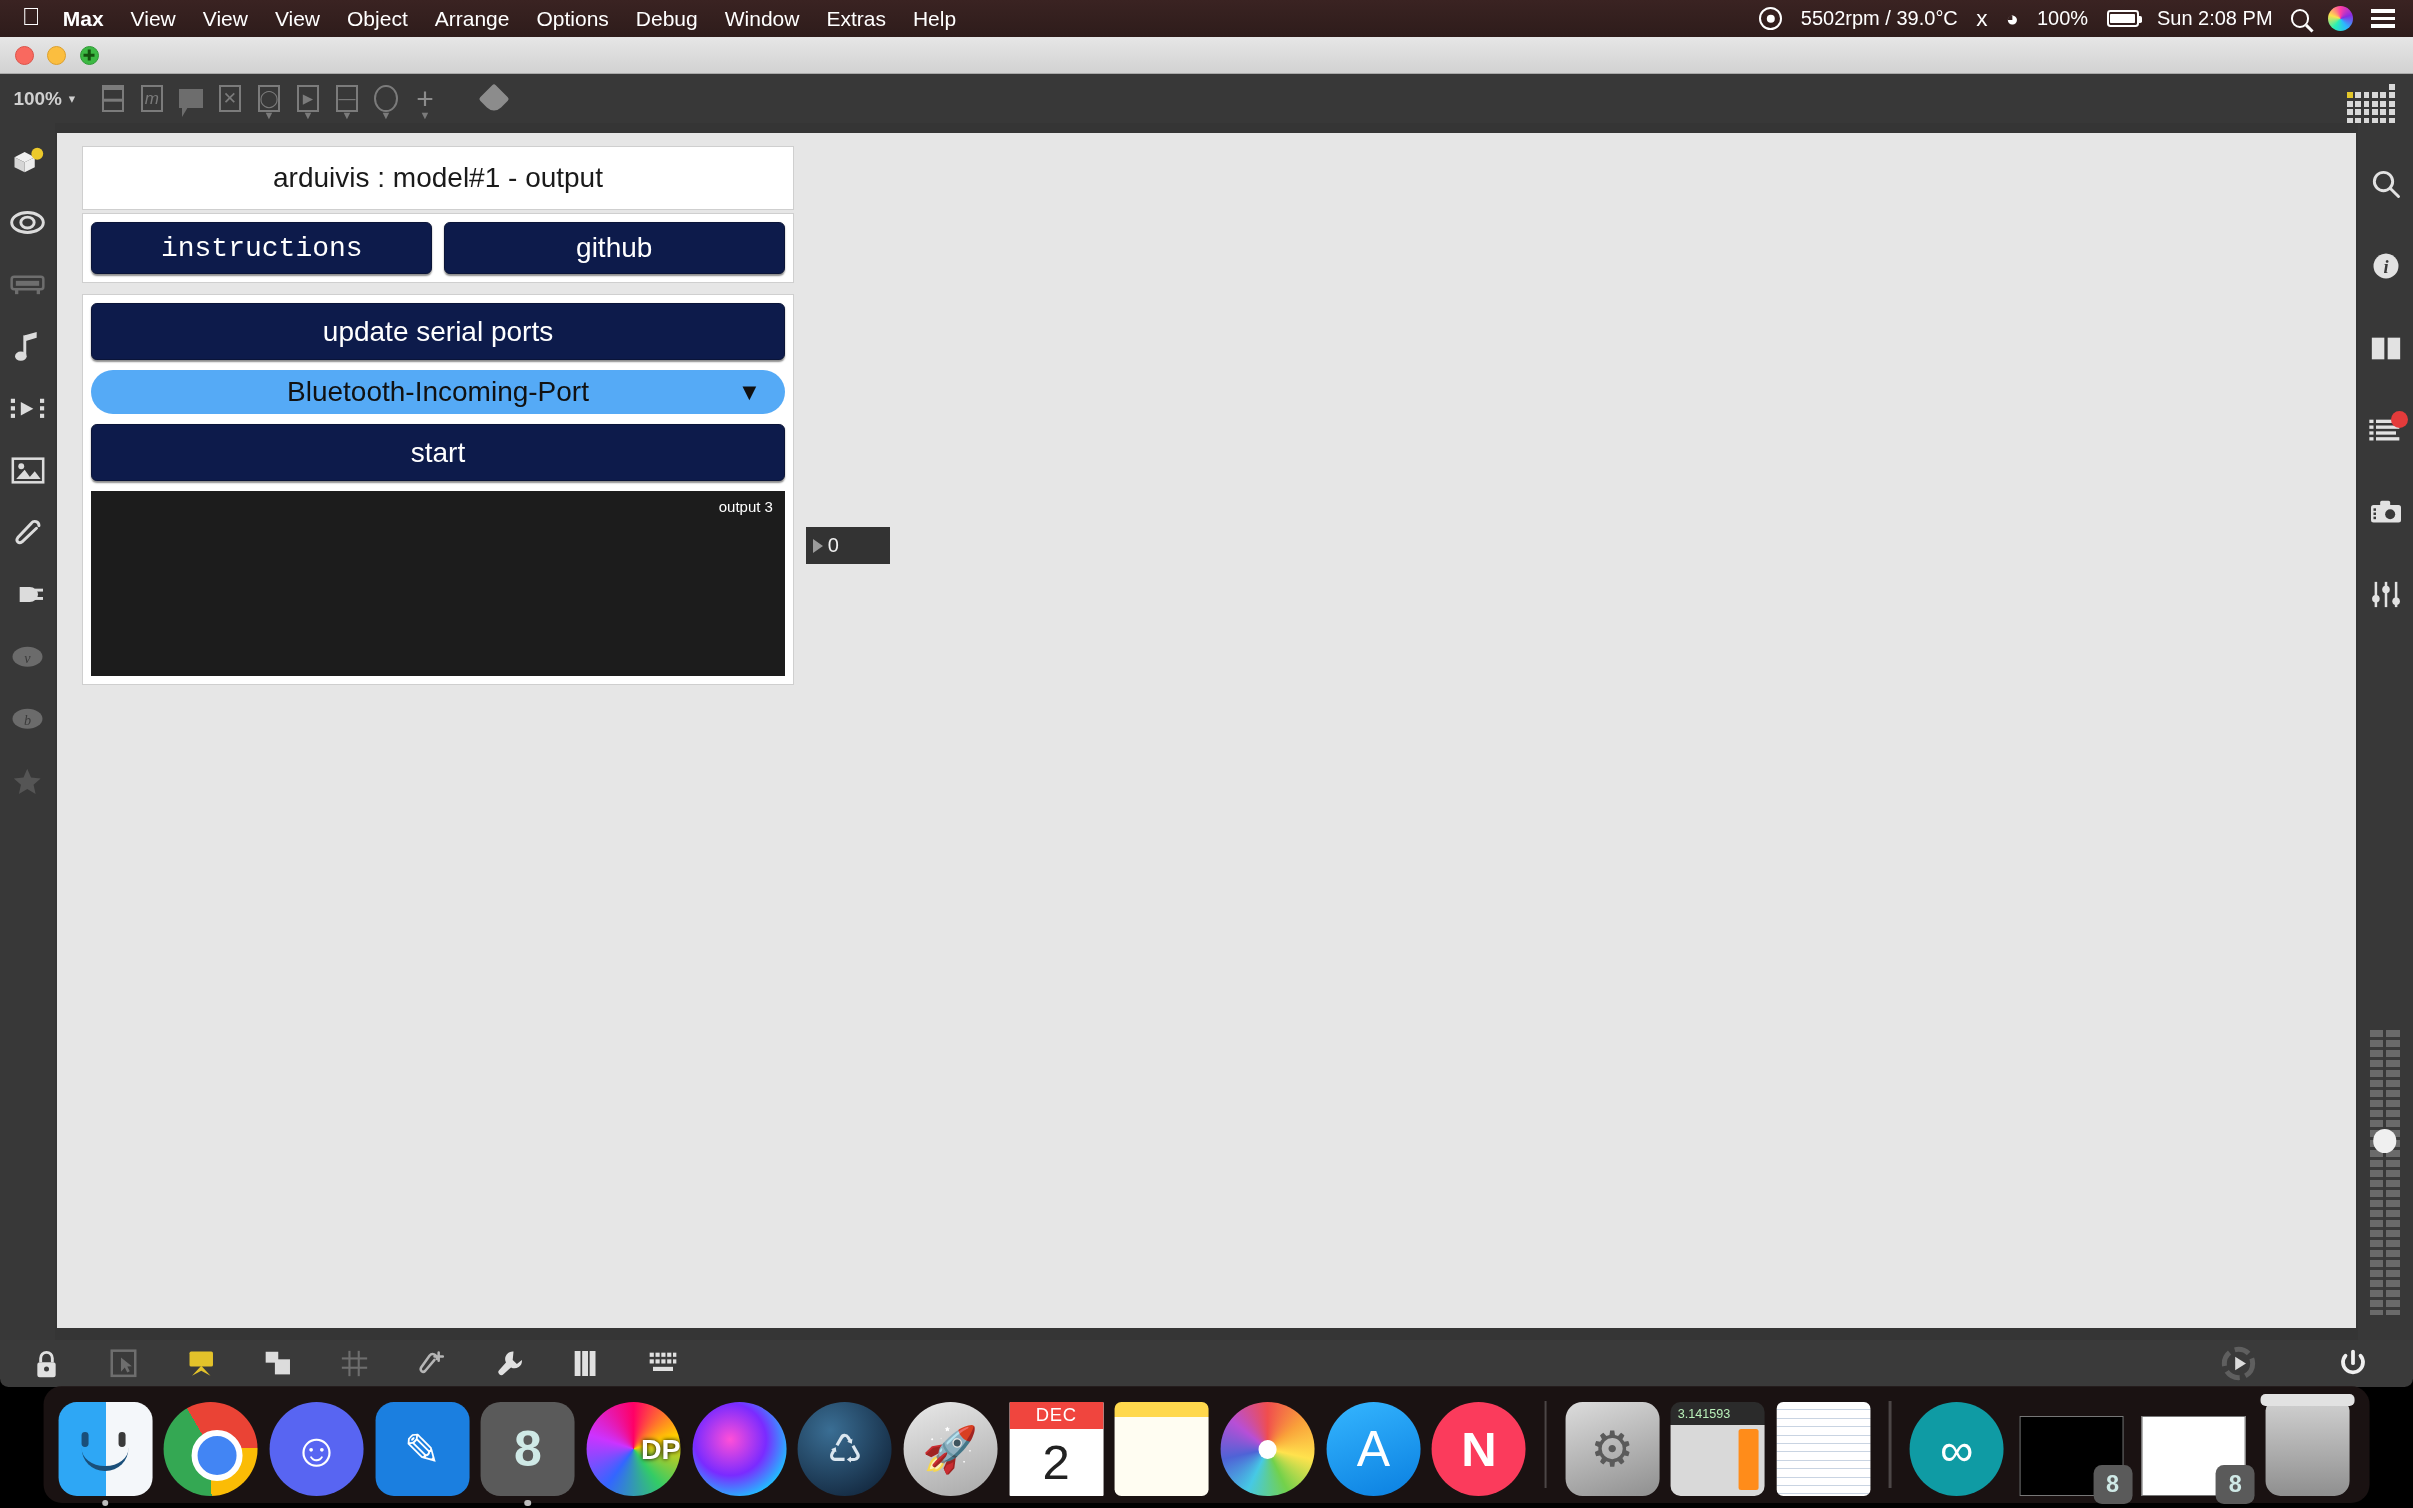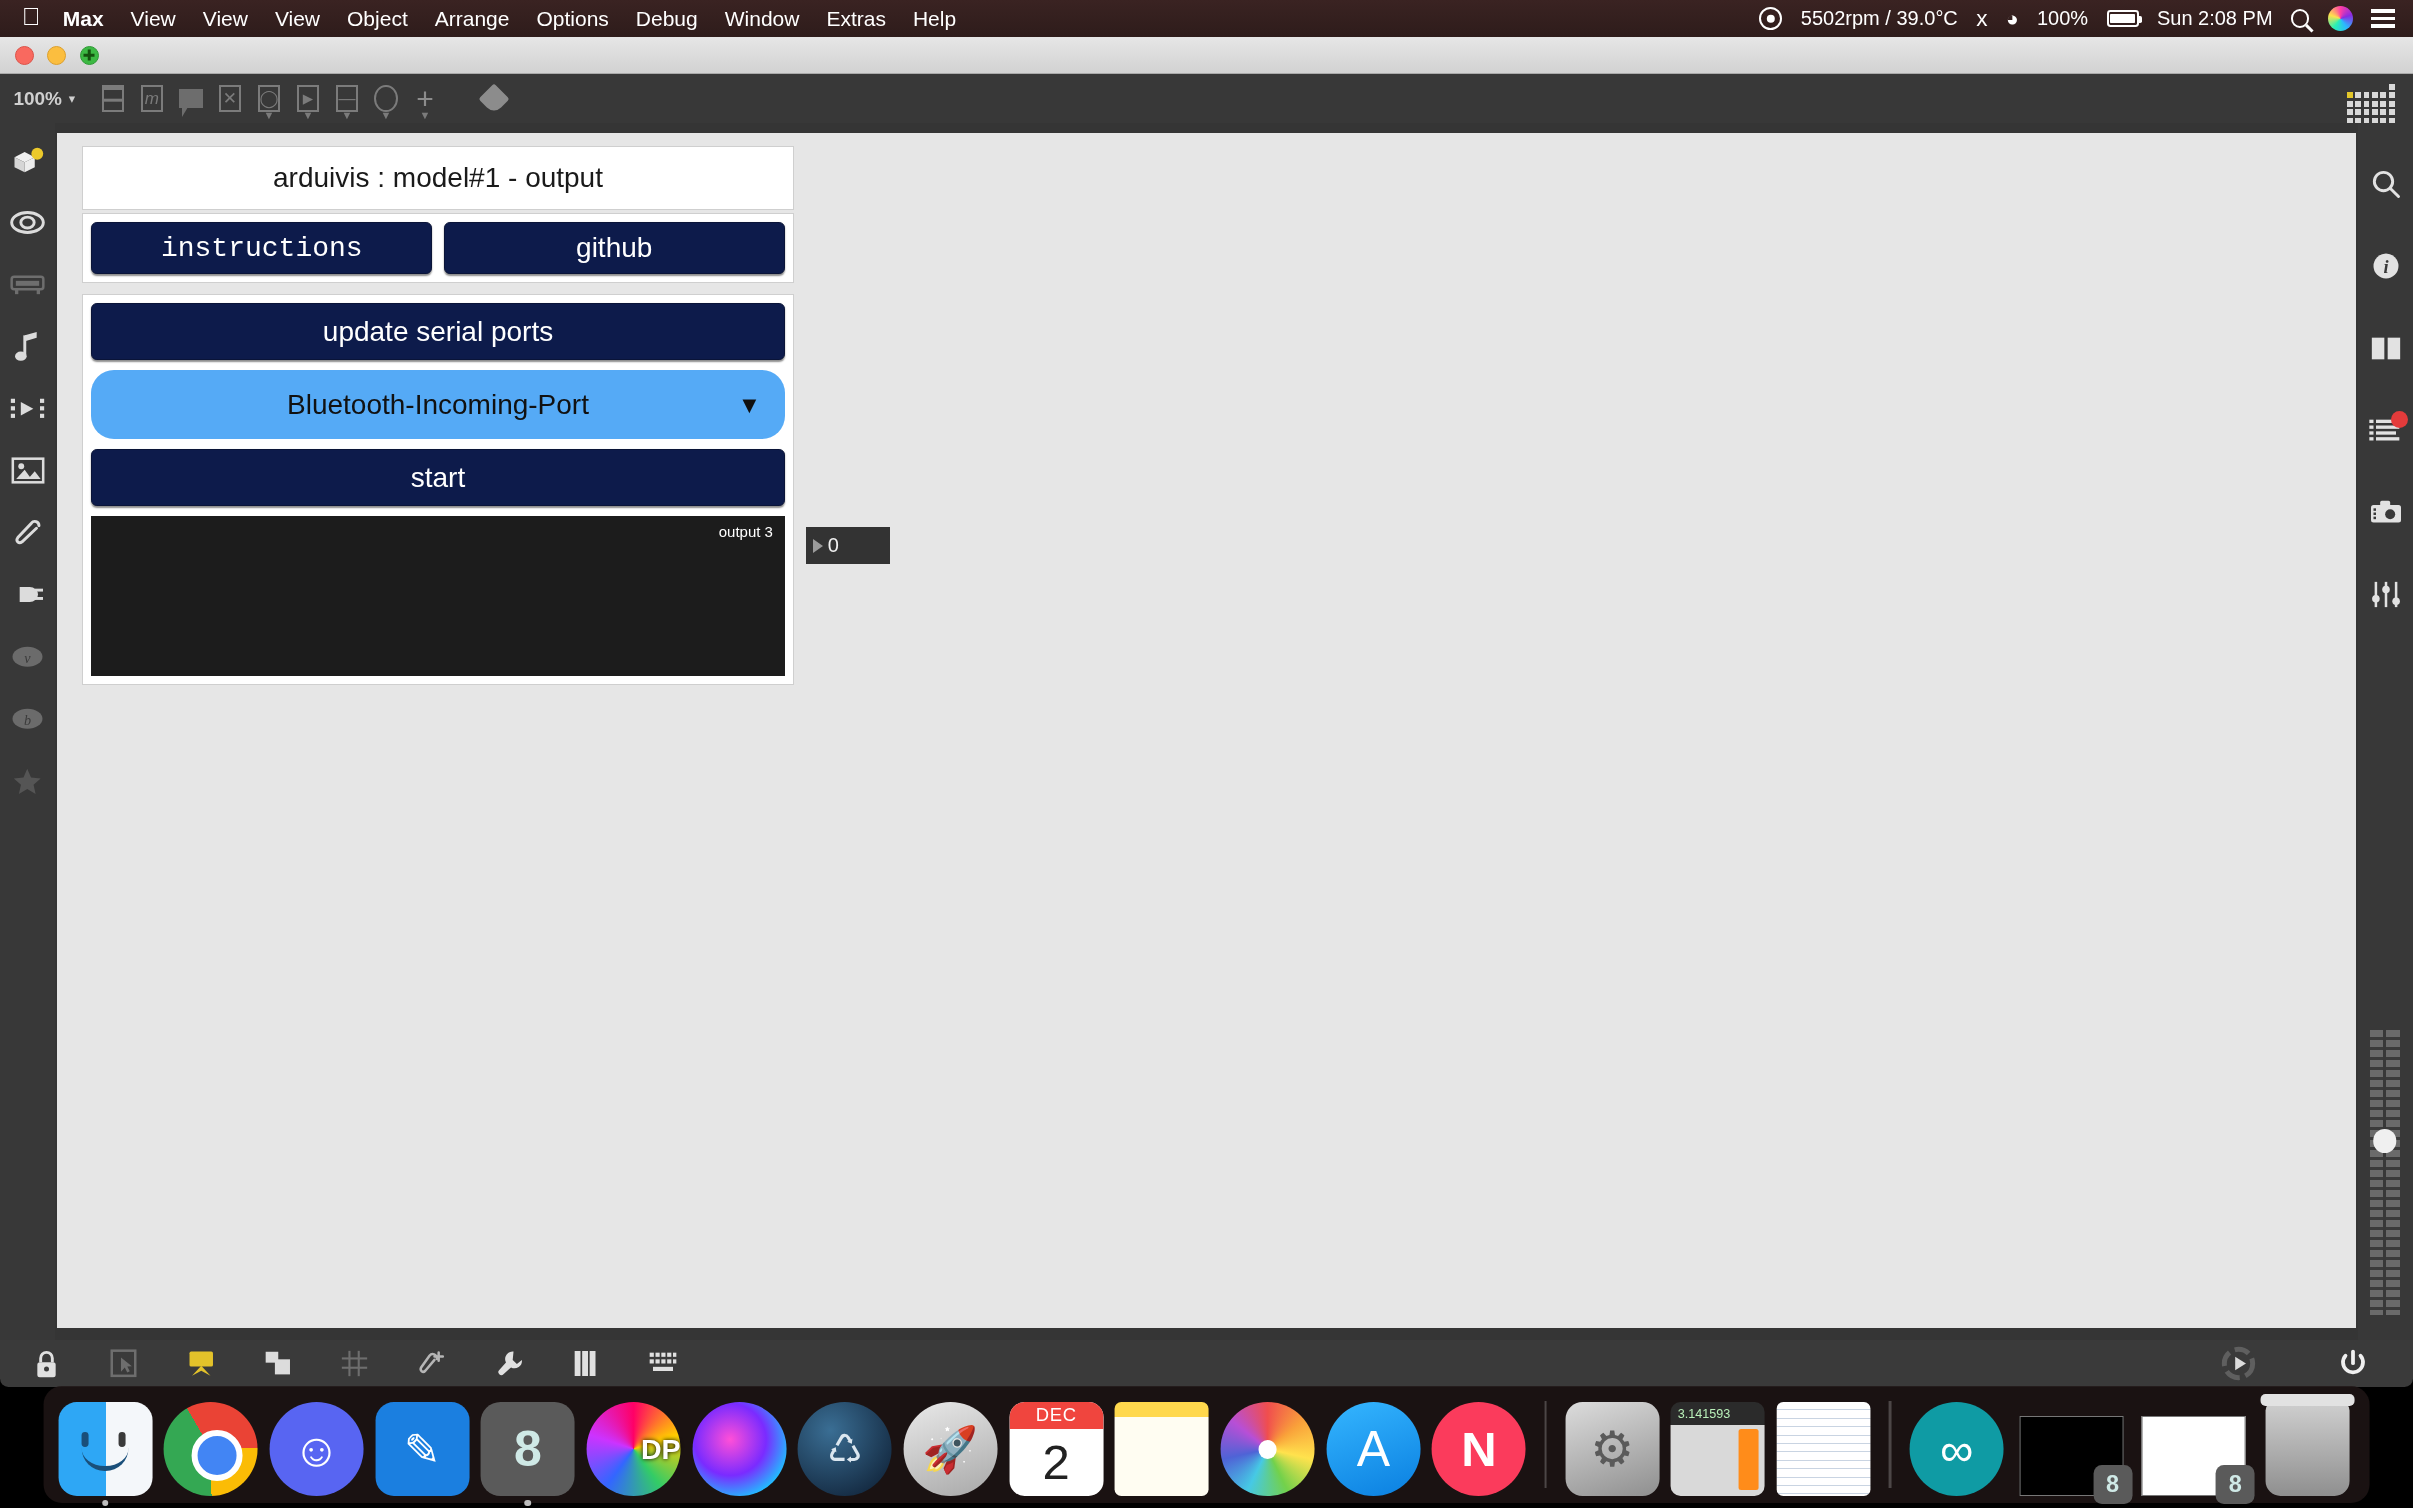--- a/index.html
+++ b/index.html
@@ -135,21 +135,21 @@
   .chrome { background:conic-gradient(from -30deg,#ea4335 0 33%,#fbbc05 33% 58%,#34a853 58% 100%); border-radius:50%; }
   .chrome::after { content:""; position:absolute; left:50%; top:50%; width:39px; height:39px; margin:-19px 0 0 -19px; border-radius:50%; background:#4285f4; border:6.7px solid #fff; box-sizing:content-box; }
   .discord { background:#5865f2; border-radius:50%; color:#fff; font-size:47px; }
   .xcode { background:#1b7fe0; border-radius:18.4px; color:#fff; font-size:44px; }
   .maxapp { background:#5a5a5a; border-radius:20px; color:#cfe9e6; font-size:50px; font-weight:bold; }
   .dp { background:conic-gradient(#ff0066,#ffcc00,#33cc66,#3366ff,#cc33ff,#ff0066); border-radius:50%; color:#fff; font-size:28.5px; font-weight:bold; display:flex; align-items:center; justify-content:center; }
   .dp span { text-shadow:0 0 4.2px #000; }
   .siriapp { background:radial-gradient(circle at 40% 40%,#ff4fd8,#7a2bff 45%,#14d2ff 80%); border-radius:50%; }
   .steam { background:radial-gradient(circle at 35% 30%,#3a6e94,#0b1a2e); border-radius:50%; color:#dbe7f0; font-size:40px; }
   .launchpad { background:linear-gradient(160deg,#e9e9e9,#a8a8a8); border-radius:50%; color:#5b5b5b; font-size:45px; }
-  .cal { background:#fff; border-radius:15px; overflow:hidden; display:flex; flex-direction:column; }
+  .cal { background:#fff; border-radius:1px; overflow:hidden; display:flex; flex-direction:column; }
   .cal .m { background:#f0453e; color:#fff; font-size:18.4px; text-align:center; padding:1.7px 0 2.5px; letter-spacing:0.8px; }
   .cal .d { flex:1; display:flex; align-items:center; justify-content:center; color:#222; font-size:49px; }
   .notes { background:linear-gradient(180deg,#ffd84d 0 16%,#fffdf2 16% 100%); border-radius:6.7px; }
   .photos { background:conic-gradient(#f04e4e,#f9a13a,#ffe24d,#73d14b,#46c9e5,#4f63d6,#b74fd6,#f04e4e); border-radius:50%; }
   .photos::after { content:""; position:absolute; left:50%; top:50%; width:18.4px; height:18.4px; margin:-9.2px; border-radius:50%; background:#fff; }
   .appstore { background:linear-gradient(160deg,#35b6ff,#0a7fe0); border-radius:50%; color:#fff; font-size:50px; }
   .news { background:#fb3b5c; border-radius:50%; color:#fff; font-size:49px; font-weight:bold; }
   .sysprefs { background:linear-gradient(160deg,#dcdcdc,#8f8f8f); border-radius:17px; color:#5a5a5a; font-size:49px; }
   .calcapp { background:linear-gradient(180deg,#2b2b2b 0 24%,#d9d9d9 24% 100%); border-radius:10px; position:relative; }
   .calcapp::after { content:""; position:absolute; right:6.7px; top:28%; bottom:6.7px; width:20px; background:#ff8c1a; border-radius:2.5px; }
@@ -459,21 +459,21 @@
           <span>arduivis : model#1 - output</span>
         </div>
 
         <div class="pbox" style="left:25px;top:80px;width:712px;height:70px;display:flex;align-items:center;gap:11.7px;padding:0 8.4px;">
           <div class="btn" style="flex:1;height:52px;font-family:Liberation Mono, monospace;">instructions</div>
           <div class="btn" style="flex:1;height:52px;">github</div>
         </div>
 
         <div class="pbox" style="left:25px;top:161px;width:712px;height:391px;padding:8.4px;display:flex;flex-direction:column;gap:10px;">
           <div class="btn" style="height:57px;">update serial ports</div>
-          <div class="dropdown" style="height:69px;border-radius:23px;">
+          <div class="dropdown" style="height:44px;border-radius:23px;">
             <span>Bluetooth-Incoming-Port</span>
             <span class="arrow">▼</span>
           </div>
           <div class="btn" style="height:57px;">start</div>
           <div class="console" style="flex:1;">
             <span class="lbl">output 3</span>
           </div>
         </div>
 
         <div class="numbox" style="left:749px;top:394px;width:84px;height:37px;">

